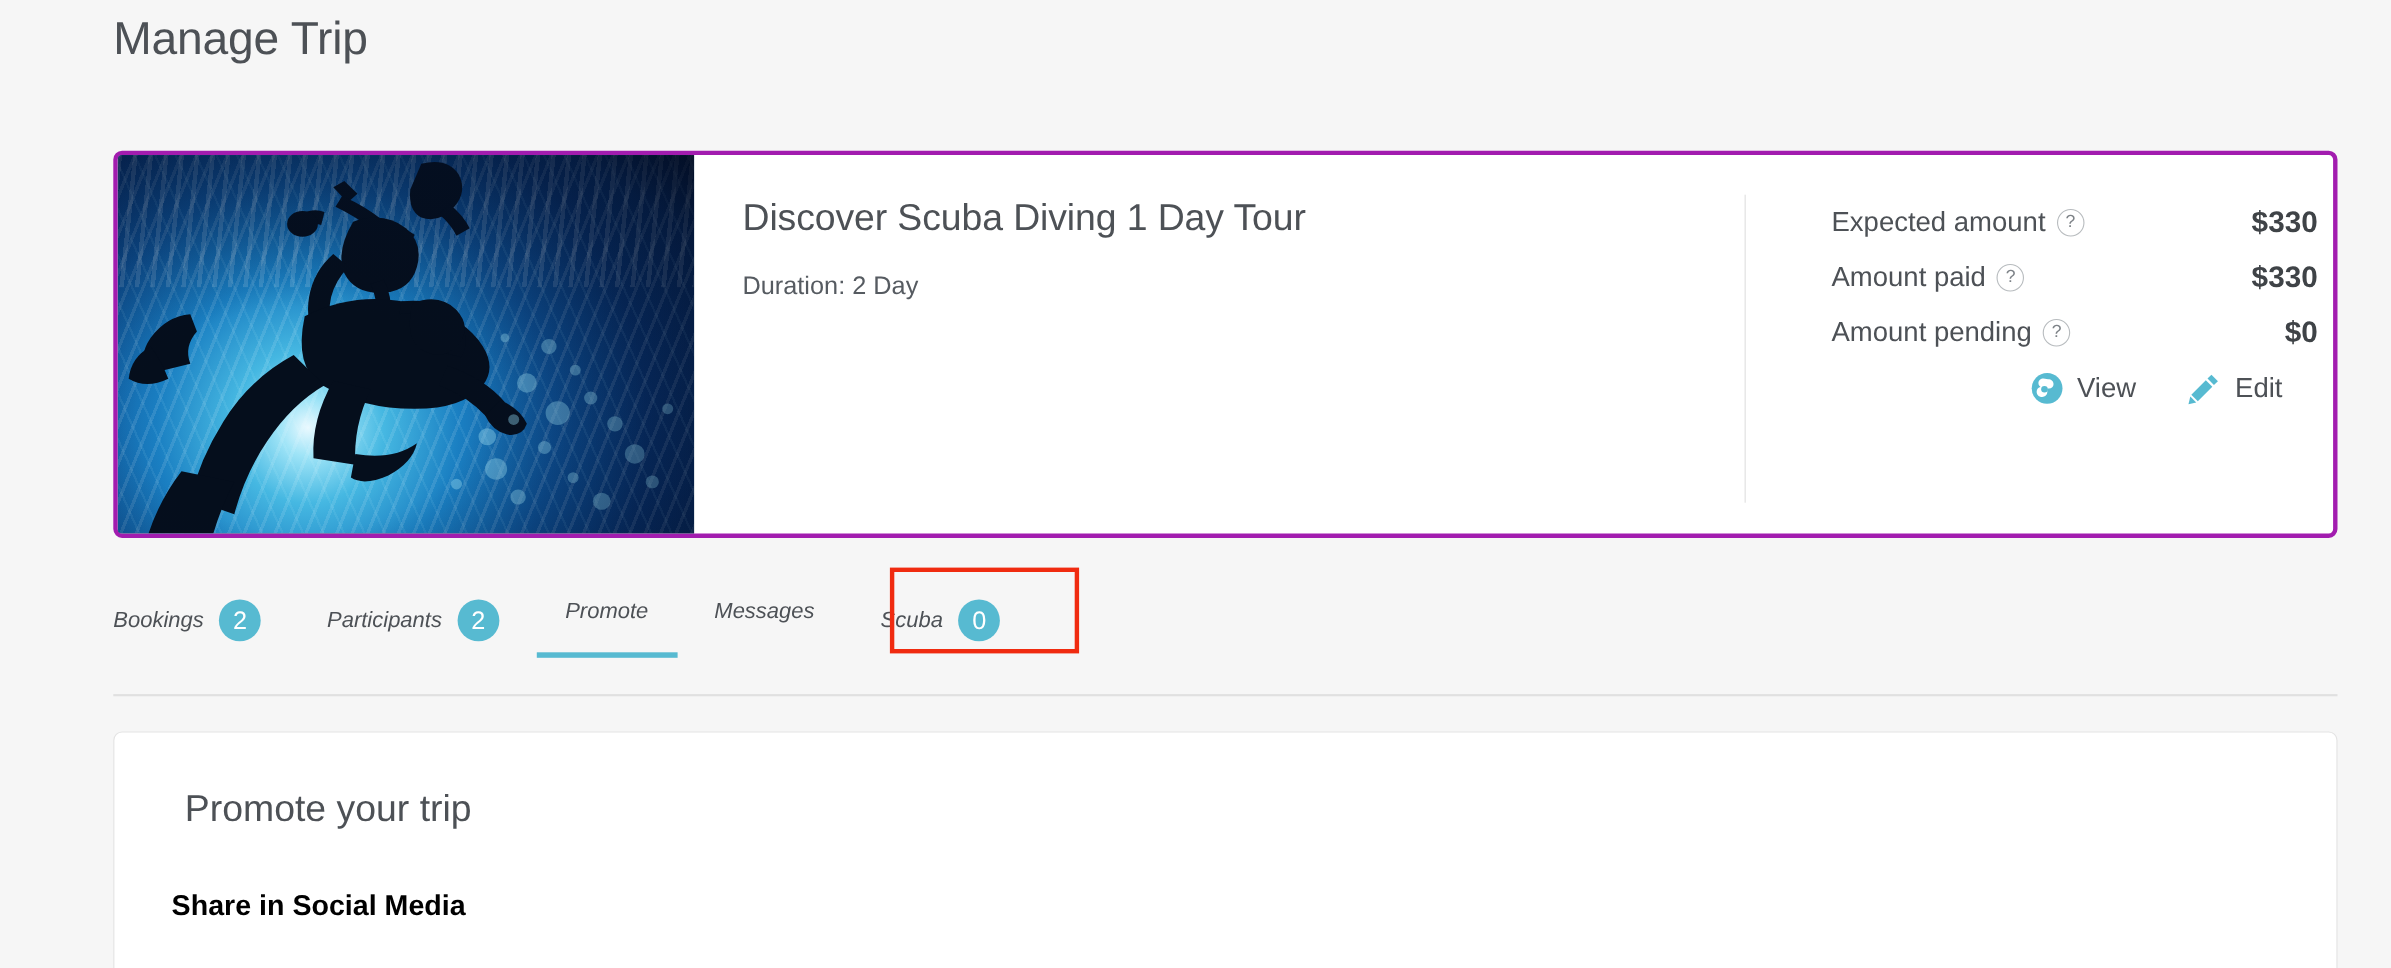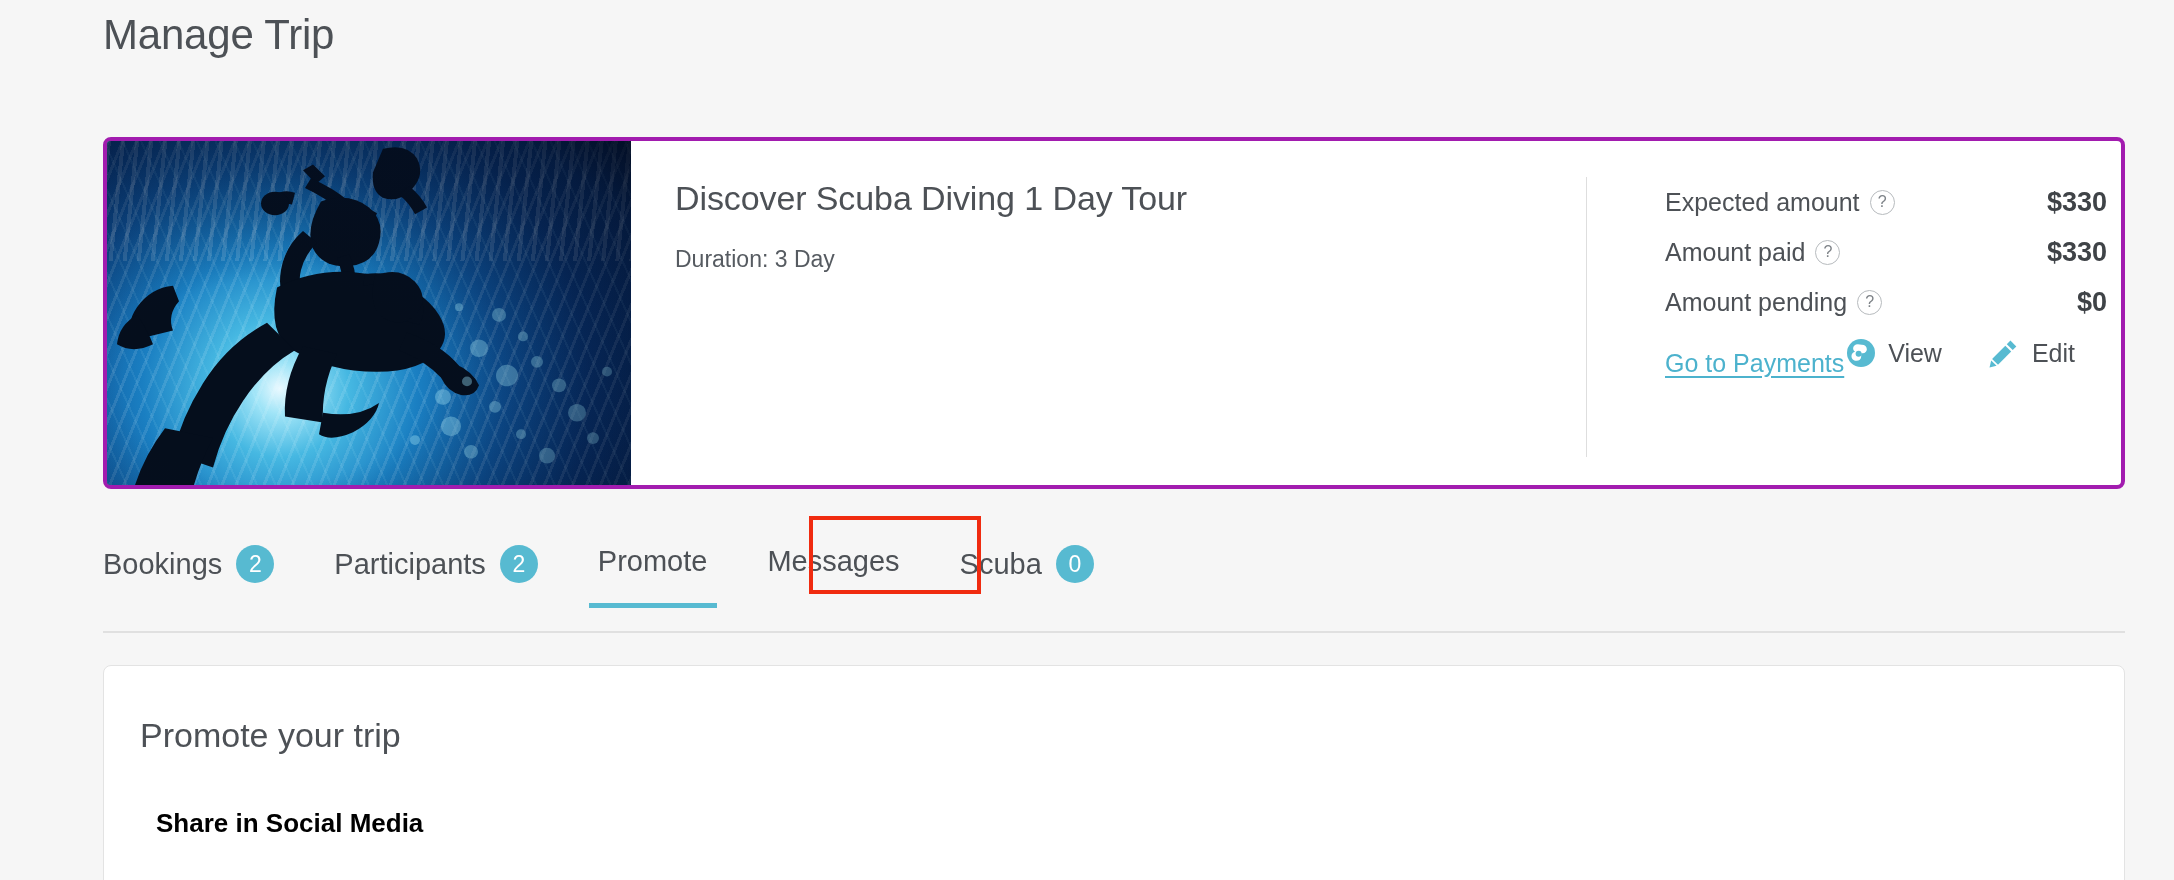--- a/index.html
+++ b/index.html
@@ -200,23 +200,24 @@
   .tab {
     display: flex;
     align-items: center;
     gap: 14px;
     padding: 32px 0 30px 0;
     margin-right: 60px;
     cursor: pointer;
     position: relative;
   }
   .tab .tab-label {
-    font-size: 29px;
+    font-size: 20px;
     color: #4d5156;
     white-space: nowrap;
+    font-style: italic;
   }
   .tab-badge {
     display: inline-flex;
     align-items: center;
     justify-content: center;
     min-width: 38px;
     height: 38px;
     padding: 0 6px;
     border-radius: 19px;
     background: #57bad1;
@@ -259,21 +260,21 @@
     left: 103px;
     top: 665px;
     width: 2022px;
     height: 250px;
     background: #ffffff;
     border: 1px solid #e3e3e3;
     border-radius: 8px;
   }
   .promote-title {
     position: absolute;
-    left: 36px;
+    left: 64px;
     top: 50px;
     font-size: 34px;
     font-weight: 400;
     color: #4d5156;
   }
   .promote-sub {
     position: absolute;
     left: 52px;
     top: 126px;
     font-size: 26px;
@@ -346,21 +347,21 @@
             <circle cx="308" cy="306" r="5"></circle>
           <circle cx="500" cy="236" r="5"></circle>
             <circle cx="352" cy="170" r="4"></circle>
         </g>
       </svg>
       <div class="water-vignette"></div>
     </div>
 
     <div class="trip-info">
       <div class="trip-name">Discover Scuba Diving 1 Day Tour</div>
-      <div class="trip-duration">Duration: 3 Day</div>
+      <div class="trip-duration">Duration: 2 Day</div>
 
       <div class="trip-actions">
         <div class="action-btn">
           <svg width="30" height="30" viewBox="0 0 30 30">
             <circle cx="15" cy="15" r="14" fill="#57bad1"></circle>
             <path d="M15.5 6.5 c3.2 0 5.2 2 5.2 4.6 0 2.4 -1.8 4.1 -4.3 4.1 h-1.6 v3.4 c0 2.6 -2.1 4.6 -4.9 4.6 -3.1 0 -5.2 -2.2 -5.2 -5 0 -2.4 1.6 -4 3.7 -4.4 -1.3 -0.9 -2 -2.2 -2 -3.7 0 -2.5 2.1 -4.3 4.8 -4.3 z" fill="#ffffff" transform="translate(0.4,0.2) scale(0.96) translate(0.6,0.4)"></path>
             <circle cx="12.6" cy="15.8" r="3.0" fill="#57bad1"></circle>
           </svg>
           <span class="label">View</span>
         </div>
@@ -389,23 +390,20 @@
       <div class="amount-row">
         <span class="amount-label">Amount paid</span>
         <span class="help-icon">?</span>
         <span class="amount-value">$330</span>
       </div>
       <div class="amount-row">
         <span class="amount-label">Amount pending</span>
         <span class="help-icon">?</span>
         <span class="amount-value">$0</span>
       </div>
-      <div class="payments-link-wrap">
-        <a class="payments-link" href="#">Go to Payments</a>
-      </div>
     </div>
   </div>
 
   <div class="tabs-row">
     <div class="tabs">
       <div class="tab">
         <span class="tab-label">Bookings</span>
         <span class="tab-badge">2</span>
       </div>
       <div class="tab">

